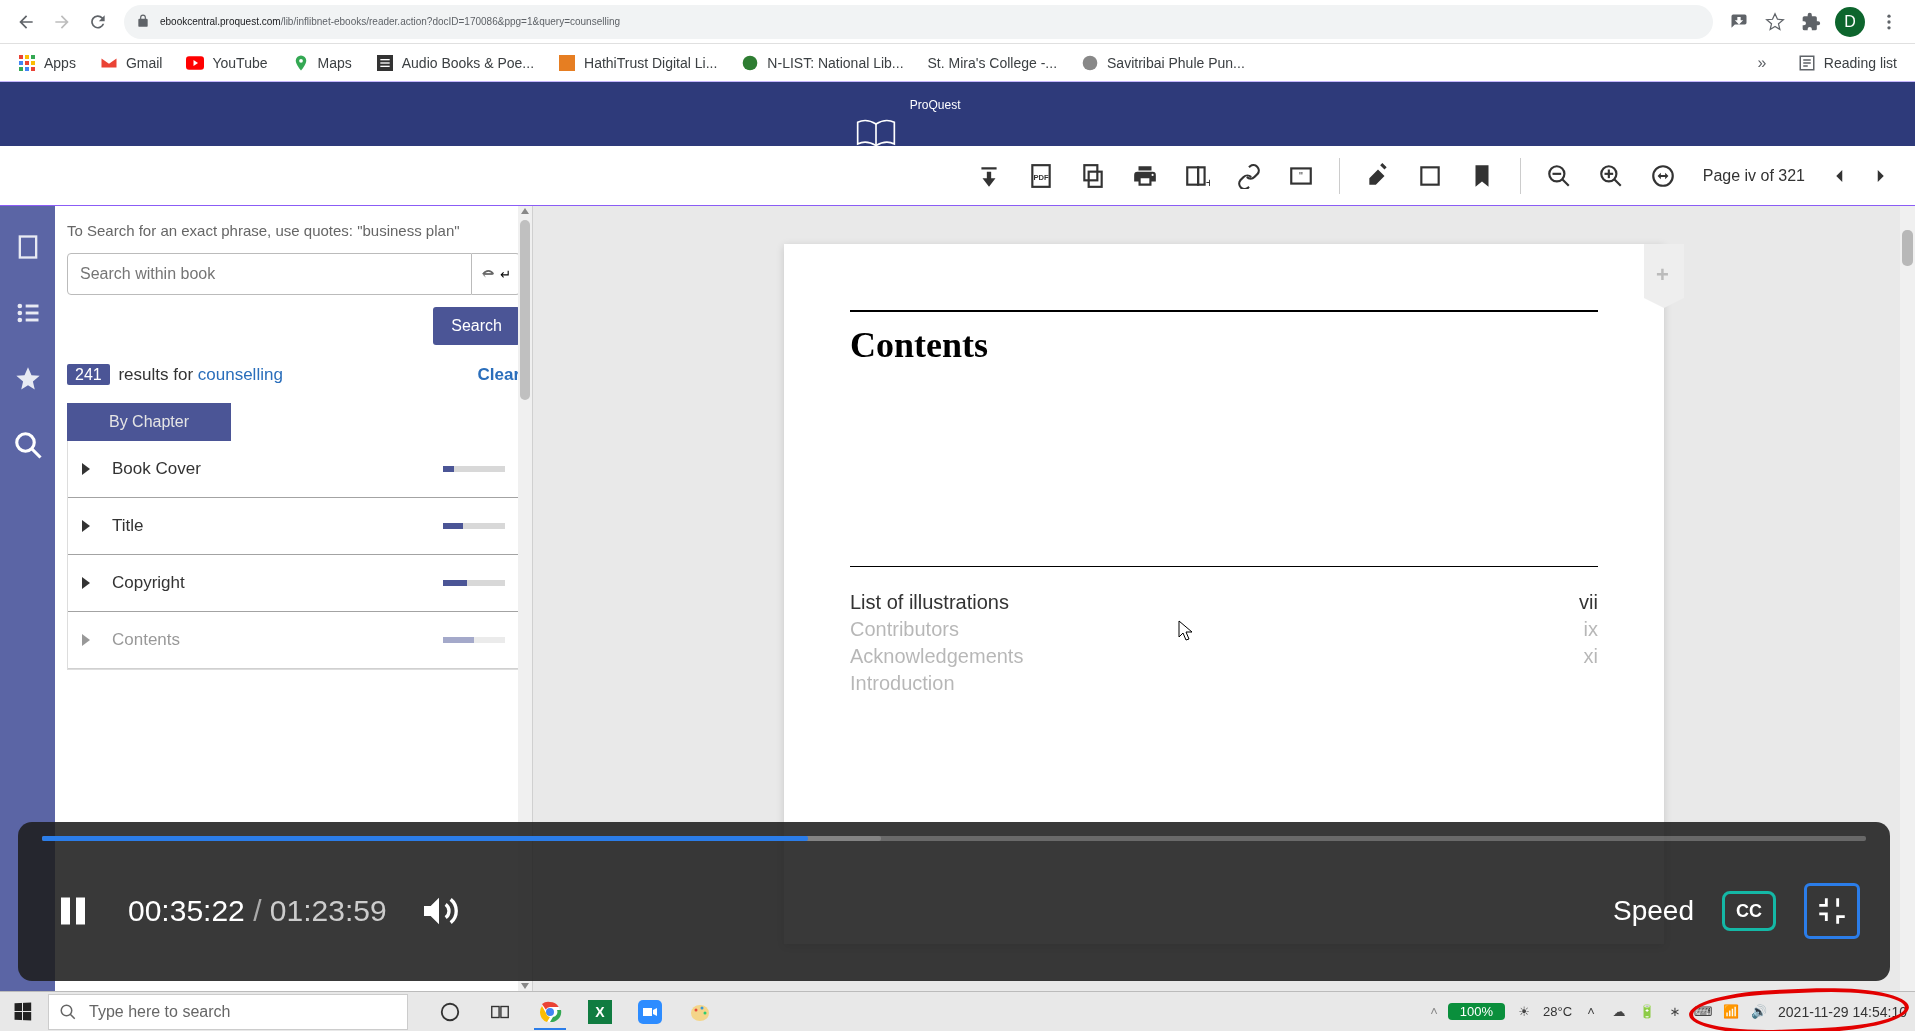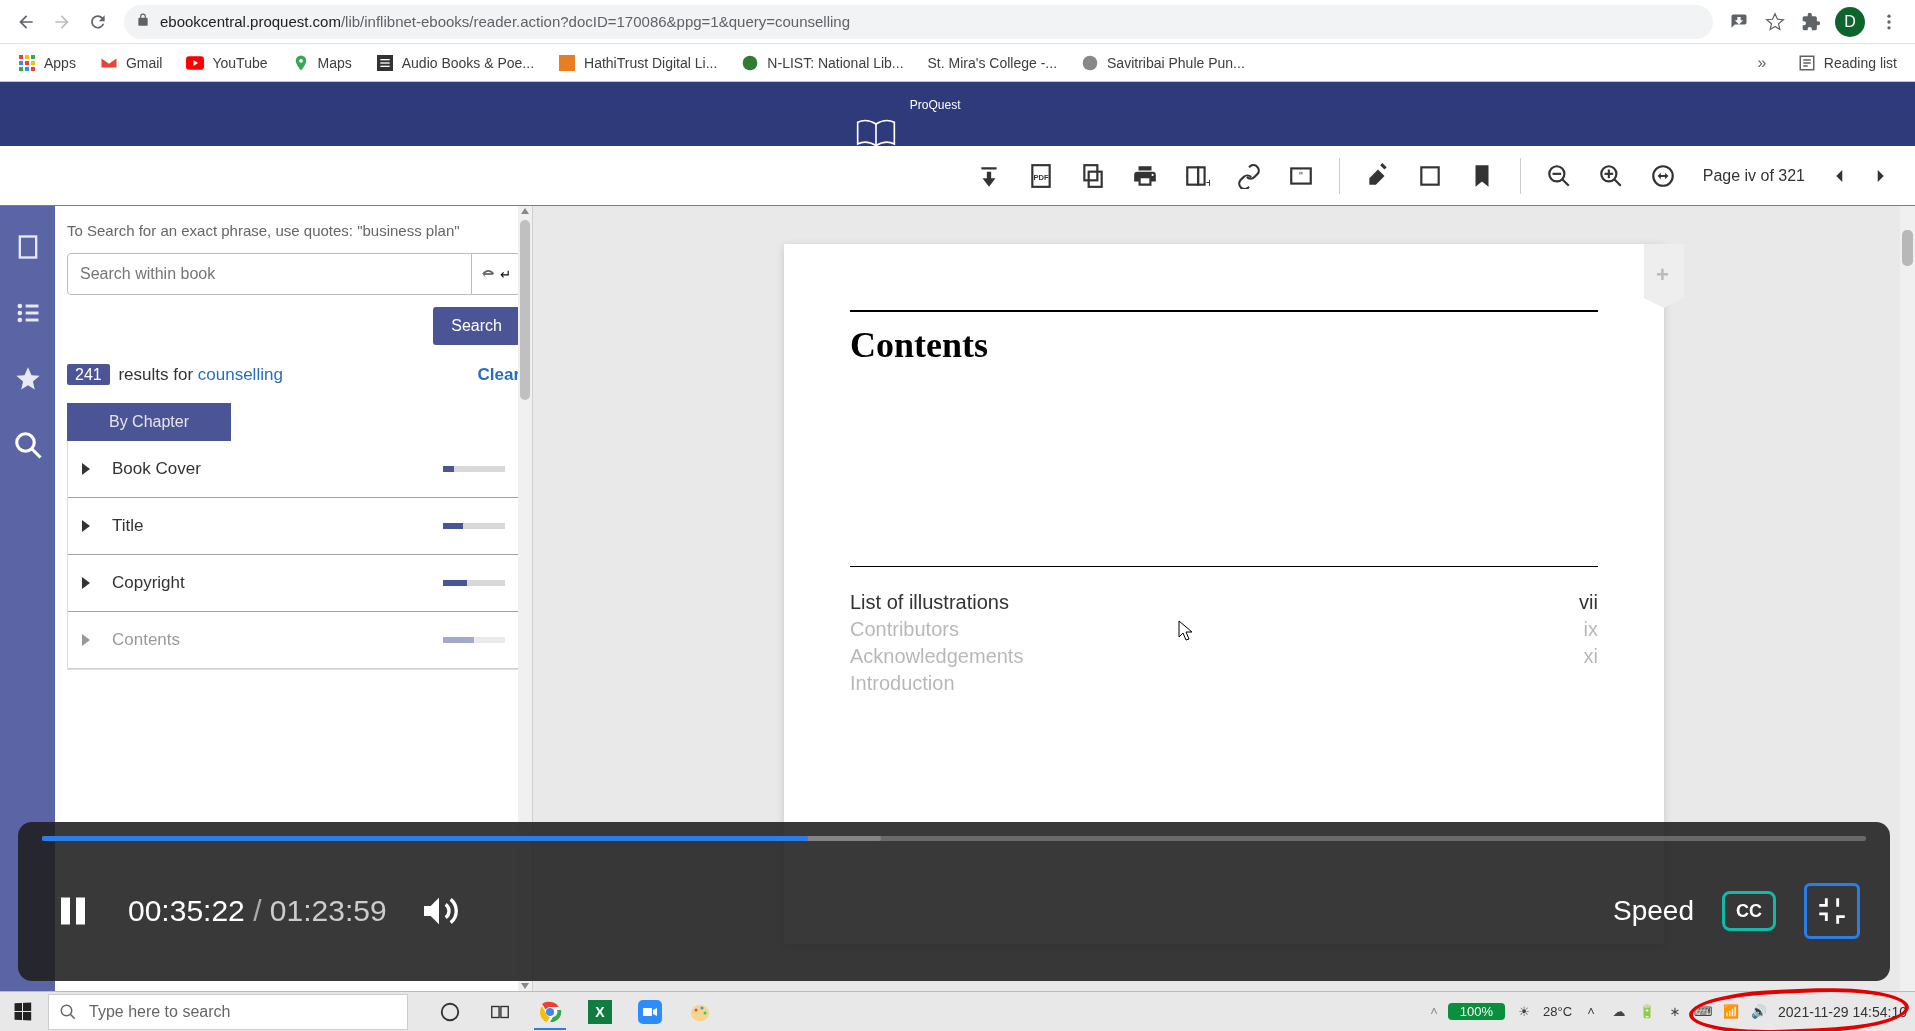--- a/index.html
+++ b/index.html
@@ -2,21 +2,21 @@
 <html><head>
 <meta charset="utf-8">
 <style>
 * { margin: 0; padding: 0; box-sizing: border-box; font-family: Arial, sans-serif; }
 body { width: 1915px; height: 1031px; overflow: hidden; background: #fff; position: relative; }
 
 
 .browser-bar { height: 44px; display: flex; align-items: center; padding: 0 8px; background: #fff; border-bottom: 1px solid #e0e0e0; }
 .nav-btn { width: 36px; height: 36px; display: flex; align-items: center; justify-content: center; color: #5f6368; cursor: pointer; border-radius: 50%; }
 .nav-btn.disabled { color: #bdbdbd; }
-.url-bar { flex: 1; height: 34px; background: #f1f3f4; border-radius: 17px; display: flex; align-items: center; padding: 0 12px; margin: 0 8px; color: #202124; font-size: 15px; }
+.url-bar { flex: 1; height: 34px; background: #f1f3f4; border-radius: 17px; display: flex; align-items: center; padding: 0 12px; margin: 0 8px; color: #202124; font-size: 10px; }
 .url-bar .lock { margin-right: 10px; color: #5f6368; }
 .url-bar .domain { color: #202124; }
 .url-bar .path { color: #5f6368; }
 .br-icon { width: 36px; height: 36px; display: flex; align-items: center; justify-content: center; color: #5f6368; cursor: pointer; }
 .avatar { width: 30px; height: 30px; border-radius: 50%; background: #0d652d; color: #fff; display: flex; align-items: center; justify-content: center; font-weight: 500; margin: 0 6px; }
 
 .bookmarks-bar { height: 38px; display: flex; align-items: center; padding: 0 8px; gap: 4px; border-bottom: 1px solid #c4b5fd; }
 .bm-item { display: flex; align-items: center; gap: 8px; padding: 4px 10px; font-size: 14px; color: #3c4043; cursor: pointer; border-radius: 4px; }
 .bm-icon { width: 18px; height: 18px; display: flex; align-items: center; justify-content: center; }
 .apps-icon { display: grid; grid-template-columns: repeat(3,4px); grid-template-rows: repeat(3,4px); gap: 2px; }

